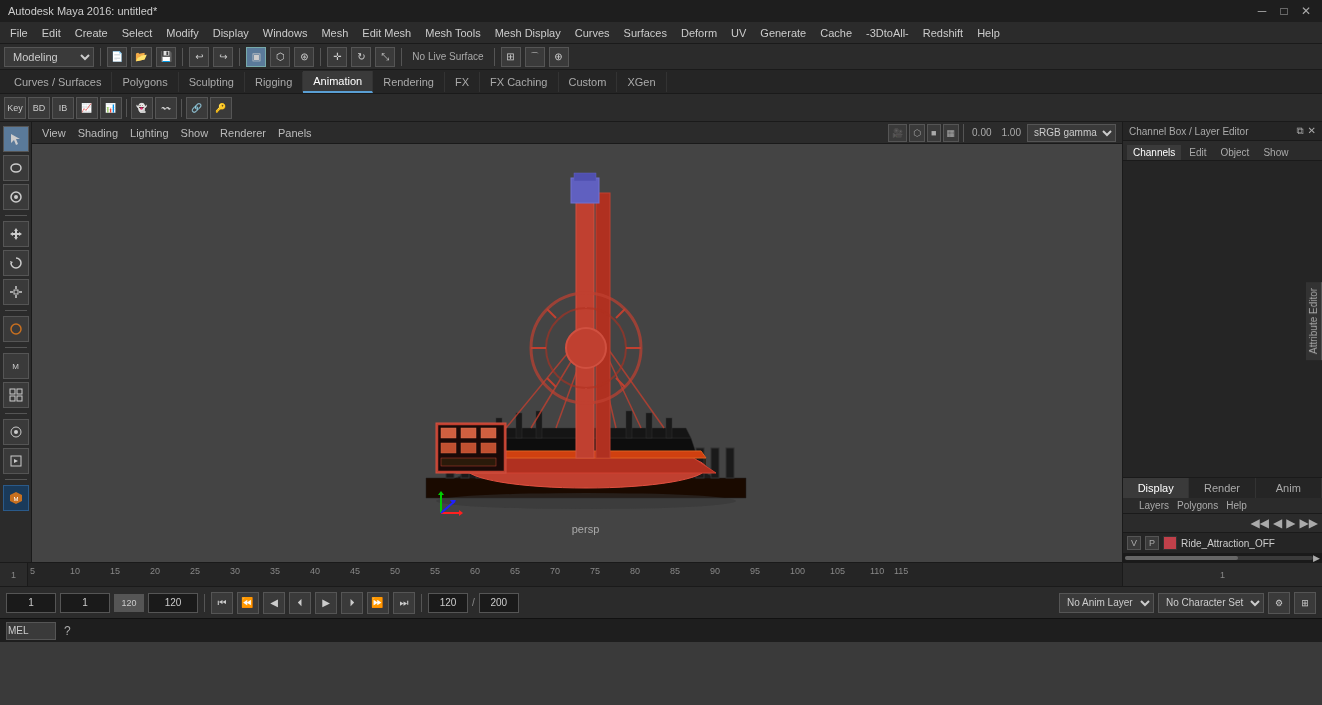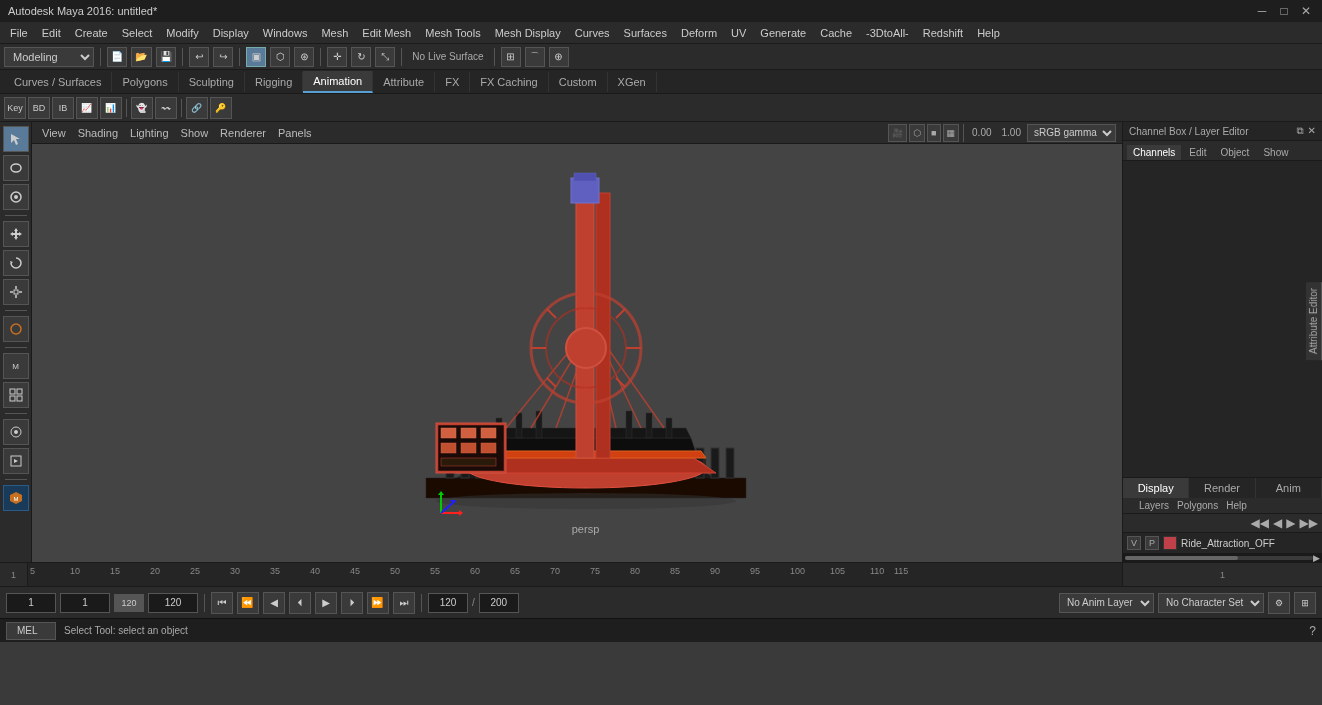--- a/index.html
+++ b/index.html
@@ -86,21 +86,21 @@
 
     
     #bottom-controls { height: 32px; background: #2b2b2b; display: flex; align-items: center; gap: 4px; padding: 0 6px; border-top: 1px solid #1a1a1a; }
     .frame-input { background: #1a1a1a; border: 1px solid #555; color: #ccc; height: 20px; width: 50px; font-size: 10px; padding: 0 3px; text-align: center; }
     .transport-btn { background: #3a3a3a; border: 1px solid #555; color: #ccc; height: 22px; width: 22px; font-size: 10px; cursor: pointer; display: flex; align-items: center; justify-content: center; }
     #layer-dropdowns { margin-left: auto; display: flex; gap: 4px; align-items: center; }
     .layer-select { background: #3a3a3a; border: 1px solid #555; color: #ccc; height: 20px; font-size: 10px; padding: 0 3px; }
 
     
     #status-bar { height: 24px; background: #1e1e1e; display: flex; align-items: center; padding: 0 6px; gap: 8px; border-top: 1px solid #111; }
-    #status-lang { background: #3a3a3a; border: 1px solid #555; color: #ccc; height: 18px; width: 50px; font-size: 10px; padding: 0 10px; display: flex; align-items: center; }
+    #status-lang { background: #3a3a3a; border: 1px solid #555; color: #ccc; height: 18px; width: 50px; font-size: 10px; padding: 0 1px; display: flex; align-items: center; }
     #status-text { flex: 1; color: #aaa; font-size: 10px; }
     .status-icon { color: #aaa; font-size: 10px; cursor: pointer; }
 
     
     #gamma-select { background: #3a3a3a; border: 1px solid #555; color: #ccc; height: 18px; font-size: 10px; padding: 0 2px; }
   </style>
 </head>
 <body>
 
 <div id="title-bar">
@@ -166,21 +166,21 @@
   <button class="toolbar-btn">⌒</button>
   <button class="toolbar-btn">⊕</button>
 </div>
 
 <div id="tab-bar">
   <div class="tab-item">Curves / Surfaces</div>
   <div class="tab-item">Polygons</div>
   <div class="tab-item">Sculpting</div>
   <div class="tab-item">Rigging</div>
   <div class="tab-item active">Animation</div>
-  <div class="tab-item">Attribute</div>
+  <div class="tab-item">Rendering</div>
   <div class="tab-item">FX</div>
   <div class="tab-item">FX Caching</div>
   <div class="tab-item">Custom</div>
   <div class="tab-item">XGen</div>
 </div>
 
 <div id="anim-toolbar">
   <button class="anim-btn" style="font-size:9px">Key</button>
   <button class="anim-btn" style="font-size:9px">BD</button>
   <button class="anim-btn" style="font-size:9px">IB</button>
@@ -511,15 +511,14 @@
     </select>
     <button class="transport-btn" style="font-size:9px;">⚙</button>
     <button class="transport-btn" style="font-size:9px;">⊞</button>
   </div>
 </div>
 
 <div id="status-bar">
   <div id="status-lang">
     <span>MEL</span>
   </div>
-  <div id="status-text">Select Tool: select an object</div>
   <button class="status-icon" style="background:none;border:none;cursor:pointer;font-size:12px;">?</button>
 </div>
 
 </body></html>

